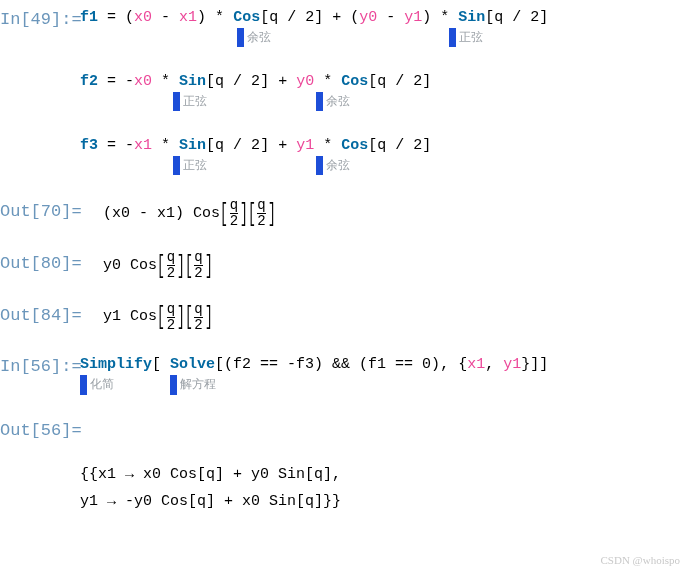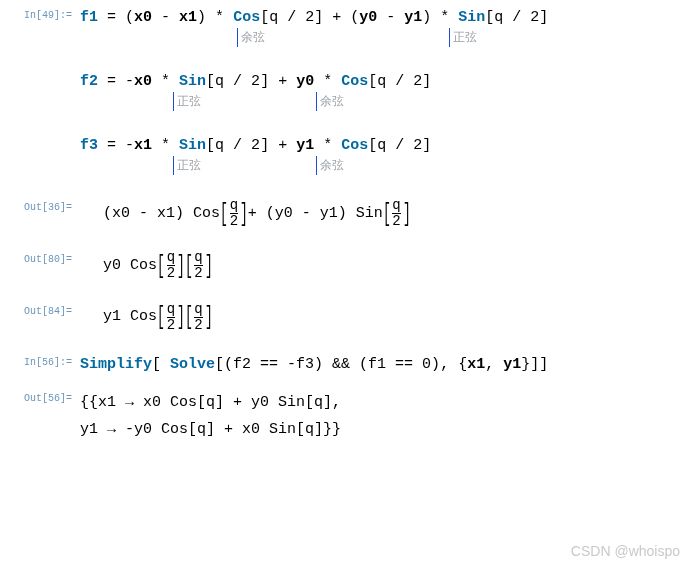--- a/index.html
+++ b/index.html
@@ -15,51 +15,51 @@
   }
   .cell {
     display: flex;
     align-items: flex-start;
     margin-bottom: 10px;
   }
   .cell.in-cell { margin-top: 4px; }
   .label {
     width: 72px;
     text-align: right;
-    font-size: 10px;
+    font-size: 17px;
     color: #6b96bb;
     padding-top: 6px;
     padding-right: 8px;
     flex: none;
   }
   .label.outlabel { color: #6b96bb; }
   .content {
     flex: 1;
     color: #000;
     line-height: 1.6;
     padding-top: 2px;
   }
   .content.code { font-weight: 500; }
-  .sym { color: #000000; font-weight: 700; }
+  .sym { color: #ec4899; font-weight: 400; }
   .fn  { color: #0369a1; font-weight: 600; }
   .op  { color: #000; }
   .b   { color: #000; }
   
   .annrow {
     display: flex;
     font-size: 12px;
     color: #888f98;
     margin-top: -2px;
     margin-bottom: 10px;
     height: 20px;
     position: relative;
   }
   .ann {
     position: absolute;
-    border-left: 1px solid #1d4ed8;
+    border-left: 7px solid #1d4ed8;
     padding-left: 3px;
     font-family: "Microsoft YaHei","SimSun",sans-serif;
     color: #9aa0a6;
   }
   
   .outmath { font-family: "Consolas","Courier New",monospace; font-size:15px; }
   .frac {
     display: inline-flex;
     flex-direction: column;
     align-items: center;
@@ -80,26 +80,26 @@
   }
   .group {
     display: inline-flex;
     align-items: center;
     margin-left: 23px;
   }
   .outrow { margin-bottom: 18px; }
   .watermark {
     position: absolute;
     right: 8px;
-    bottom: 11px;
-    font-size: 14px;
+    bottom: 4px;
+    font-size: 11px;
     color: #c9c9c9;
-    font-family: Liberation Sans, sans-serif;
-  }
-  .solblock { line-height: 1.8; }
+    font-family: Liberation Serif, serif;
+  }
+  .solblock { line-height: 1.8; margin-top: 44px; }
 </style>
 </head>
 <body>
 
 <div class="cell in-cell">
   <div class="label">In[49]:=</div>
   <div class="content code">
     <span class="fn">f1</span><span class="op"> = </span><span class="b">(</span><span class="sym">x0</span><span class="op"> - </span><span class="sym">x1</span><span class="b">)</span><span class="op"> * </span><span class="fn">Cos</span><span class="b">[</span><span class="b">q / 2</span><span class="b">]</span><span class="op"> + </span><span class="b">(</span><span class="sym">y0</span><span class="op"> - </span><span class="sym">y1</span><span class="b">)</span><span class="op"> * </span><span class="fn">Sin</span><span class="b">[</span><span class="b">q / 2</span><span class="b">]</span>
     <div class="annrow">
       <span class="ann" style="left:157px">余弦</span>
@@ -124,31 +124,30 @@
   <div class="content code">
     <span class="fn">f3</span><span class="op"> = </span><span class="op">-</span><span class="sym">x1</span><span class="op"> * </span><span class="fn">Sin</span><span class="b">[</span><span class="b">q / 2</span><span class="b">]</span><span class="op"> + </span><span class="sym">y1</span><span class="op"> * </span><span class="fn">Cos</span><span class="b">[</span><span class="b">q / 2</span><span class="b">]</span>
     <div class="annrow">
       <span class="ann" style="left:93px">正弦</span>
       <span class="ann" style="left:236px">余弦</span>
     </div>
   </div>
 </div>
 
 <div class="cell outrow">
-  <div class="label outlabel">Out[36]=</div>
+  <div class="label outlabel">Out[70]=</div>
   <div class="content outmath">
     <span class="group">
       <span>(x0 - x1) Cos</span>
       <span class="lbr">[</span>
       <span class="frac">
           <span class="num">q</span>
           <span class="den">2</span>
         </span>
       <span class="rbr">]</span>
-      <span> + (y0 - y1) Sin</span>
       <span class="lbr">[</span>
       <span class="frac">
           <span class="num">q</span>
           <span class="den">2</span>
         </span>
       <span class="rbr">]</span>
     </span>
   </div>
 </div>
 
@@ -191,20 +190,24 @@
         </span>
       <span class="rbr">]</span>
     </span>
   </div>
 </div>
 
 <div class="cell in-cell" style="margin-top:8px">
   <div class="label">In[56]:=</div>
   <div class="content code">
     <span class="fn">Simplify</span><span class="b">[ </span><span class="fn">Solve</span><span class="b">[</span><span class="b">(f2 == -f3)</span><span class="b"> &amp;&amp; </span><span class="b">(f1 == 0)</span><span class="b">, </span><span class="b">{</span><span class="sym">x1</span><span class="b">, </span><span class="sym">y1</span><span class="b">}</span><span class="b">]</span><span class="b">]</span>
+    <div class="annrow">
+      <span class="ann" style="left:0px">化简</span>
+      <span class="ann" style="left:90px">解方程</span>
+    </div>
   </div>
 </div>
 
 <div class="cell">
   <div class="label outlabel">Out[56]=</div>
   <div class="content outmath solblock">
     <div>{{x1 → x0 Cos[q] + y0 Sin[q],</div>
     <div>  y1 → -y0 Cos[q] + x0 Sin[q]}}</div>
   </div>
 </div>

